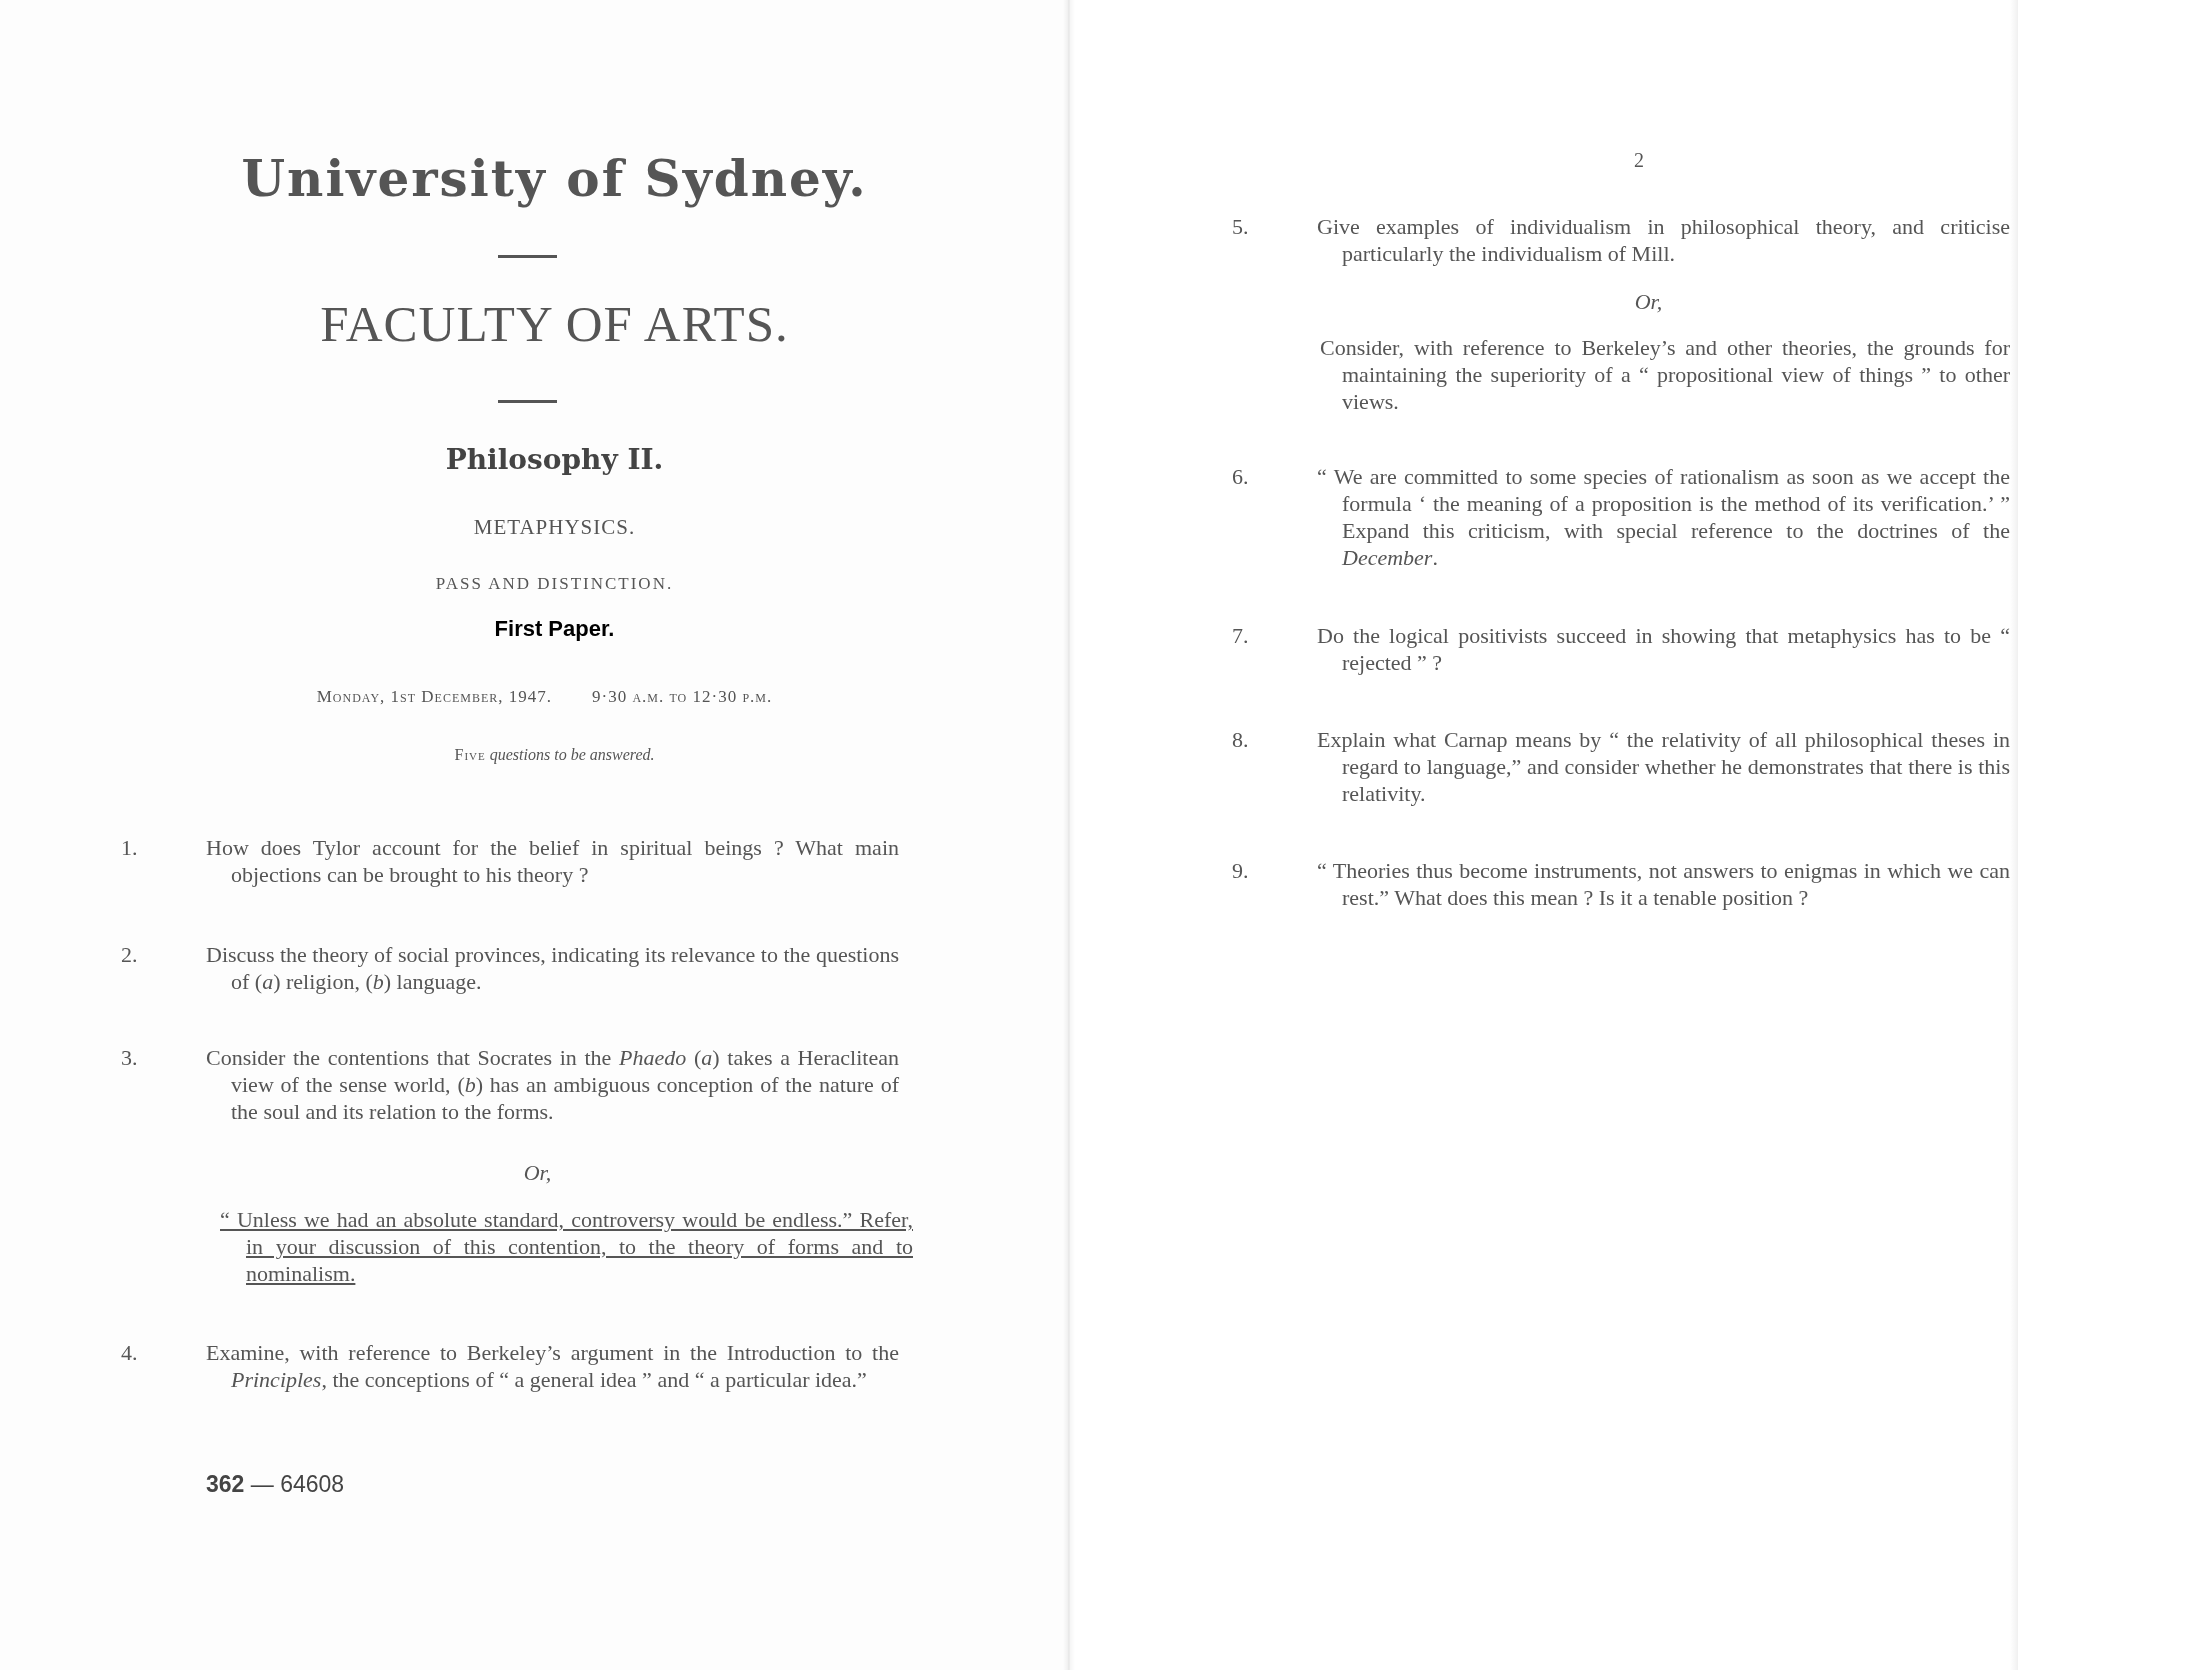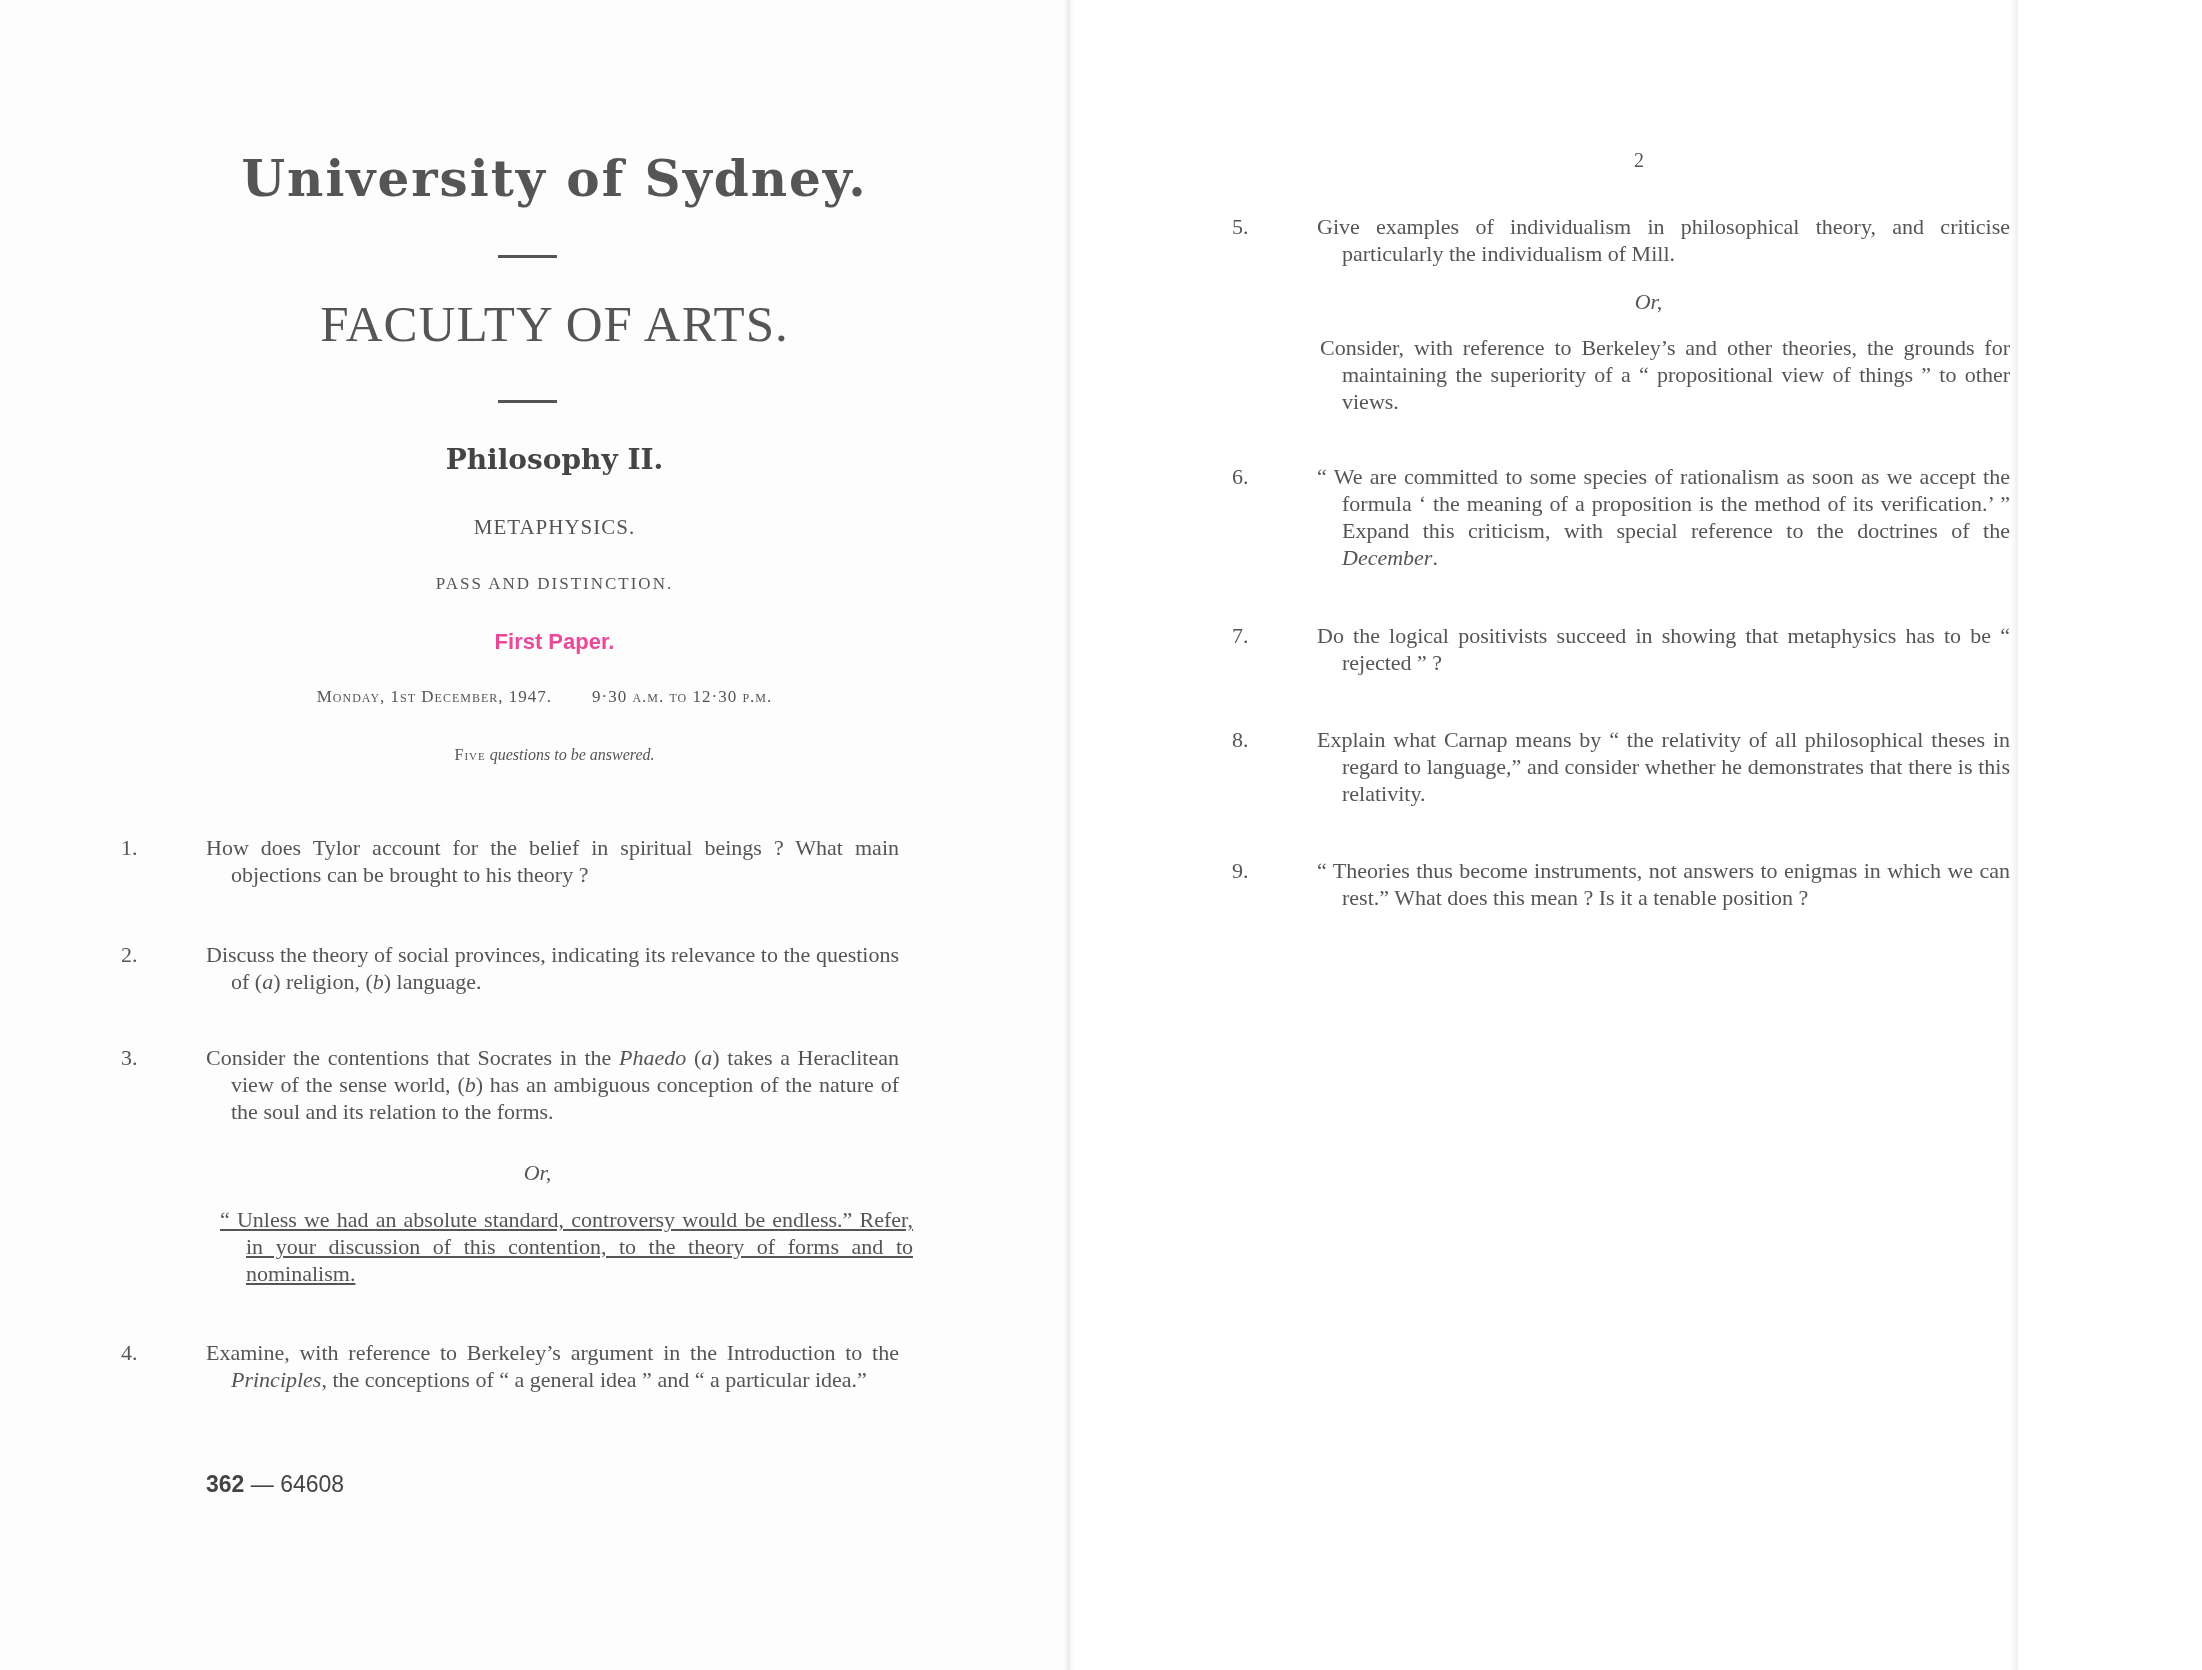--- a/index.html
+++ b/index.html
@@ -42,22 +42,22 @@
   }
   .subtitle {
     left: 228px; width: 653px; top: 515px;
     font-family: "Liberation Serif", serif; font-size: 21px; letter-spacing: 1px; color: #555;
   }
   .pass {
     left: 228px; width: 653px; top: 574px;
     font-family: Liberation Serif, serif; font-size: 17px; letter-spacing: 2px; color: #555;
   }
   .paper {
-    left: 228px; width: 653px; top: 629px;
-    font-family: "Liberation Sans", sans-serif; font-weight: bold; font-size: 22px; color: #ec4899;
+    left: 228px; width: 653px; top: 616px;
+    font-family: "Liberation Sans", sans-serif; font-weight: bold; font-size: 22px; color: #000000;
   }
   .date-line {
     left: 198px; width: 693px; top: 687px;
     font-family: "Liberation Serif", serif; font-size: 17px; color: #555;
   }
   .date-line .sc { font-variant: small-caps; letter-spacing: 1px; }
   .date-line .gap { display: inline-block; width: 40px; }
   .instruction {
     left: 228px; width: 653px; top: 746px;
     font-family: "Liberation Serif", serif; font-size: 16px; color: #555;

